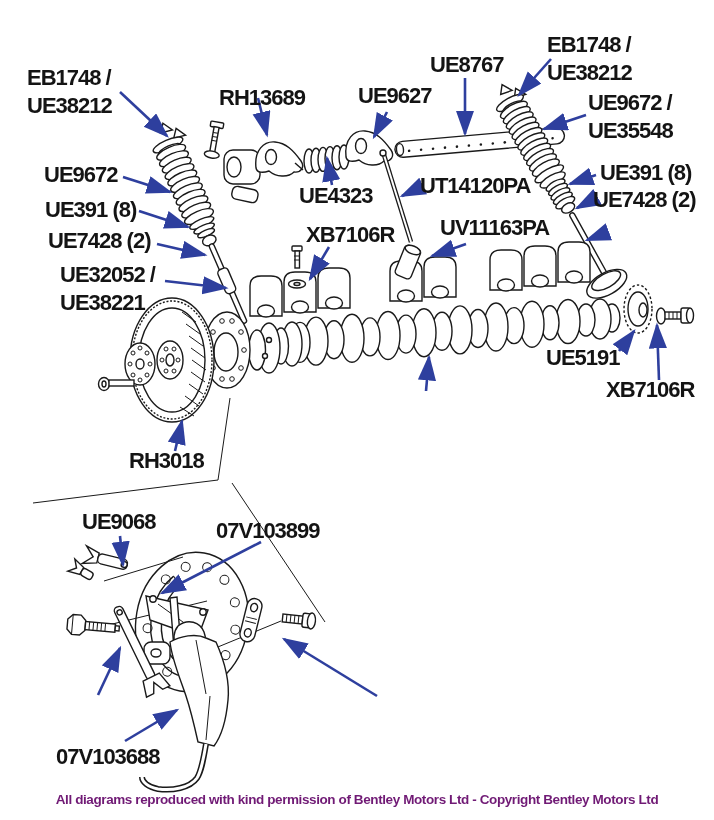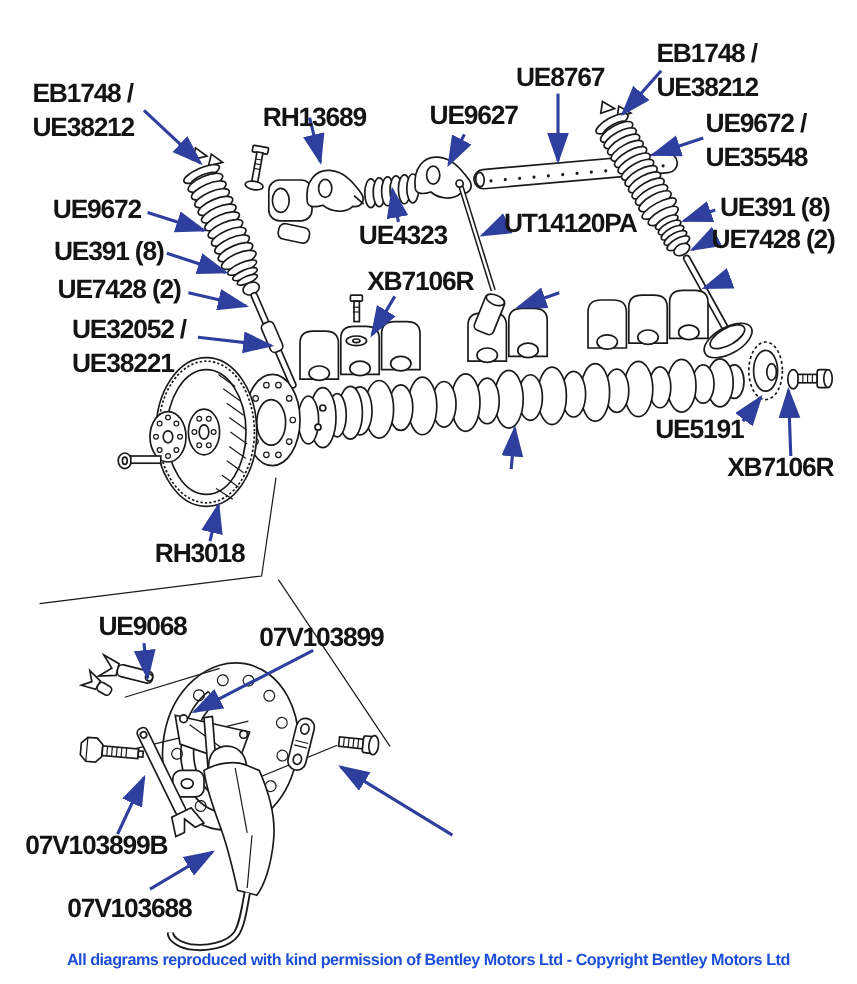--- a/index.html
+++ b/index.html
@@ -3,21 +3,21 @@
 <meta charset="utf-8">
 <style>
   html,body{margin:0;padding:0;background:#fff;}
   .stage{position:relative;width:714px;height:820px;background:#ffffff;overflow:hidden;
          font-family:"Liberation Sans", sans-serif;}
   .stage svg{position:absolute;left:0;top:0;}
   .lbl{position:absolute;font:700 22px/28px "Liberation Sans", sans-serif;
        letter-spacing:-1px;color:#141414;white-space:pre-line;z-index:5;}
   .footer{position:absolute;left:0;right:0;top:792px;text-align:center;
           font:700 13.5px/16px "Liberation Sans", sans-serif;letter-spacing:-0.4px;
-          color:#1d4ed8;z-index:5;}
+          color:#701a75;z-index:5;}
   .part{fill:#ffffff;stroke:#1a1a1a;stroke-width:1.4;}
   .ln{fill:none;stroke:#1a1a1a;stroke-width:1.4;}
   .thin{fill:none;stroke:#1a1a1a;stroke-width:1;}
   .arrow{stroke:#2e3f9e;stroke-width:2.6;fill:none;}
 </style>
 </head>
 <body>
 
 <div class="stage">
 
@@ -416,23 +416,23 @@
 <div class="lbl" style="left:358px;top:82px">UE9627</div>
 <div class="lbl" style="left:547px;top:31px">EB1748 /
 UE38212</div>
 <div class="lbl" style="left:588px;top:89px">UE9672 /
 UE35548</div>
 <div class="lbl" style="left:600px;top:159px">UE391 (8)</div>
 <div class="lbl" style="left:593px;top:186px">UE7428 (2)</div>
 <div class="lbl" style="left:299px;top:182px">UE4323</div>
 <div class="lbl" style="left:306px;top:221px">XB7106R</div>
 <div class="lbl" style="left:420px;top:172px">UT14120PA</div>
+<div class="lbl" style="left:440px;top:214px">UV11163PA</div>
 <div class="lbl" style="left:546px;top:344px">UE5191</div>
 <div class="lbl" style="left:606px;top:376px">XB7106R</div>
 <div class="lbl" style="left:129px;top:447px">RH3018</div>
 <div class="lbl" style="left:82px;top:508px">UE9068</div>
 <div class="lbl" style="left:216px;top:517px">07V103899</div>
-<div class="lbl" style="left:21px;top:691px">07V103899B</div>
 <div class="lbl" style="left:56px;top:743px">07V103688</div>
 
 <div class="footer">All diagrams reproduced with kind permission of Bentley Motors Ltd - Copyright Bentley Motors Ltd</div>
 
 </div>
 
 </body></html>

